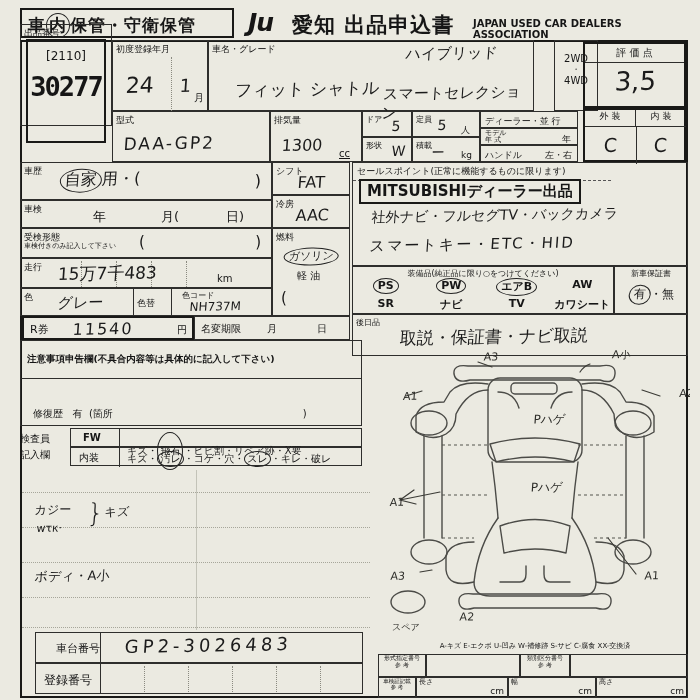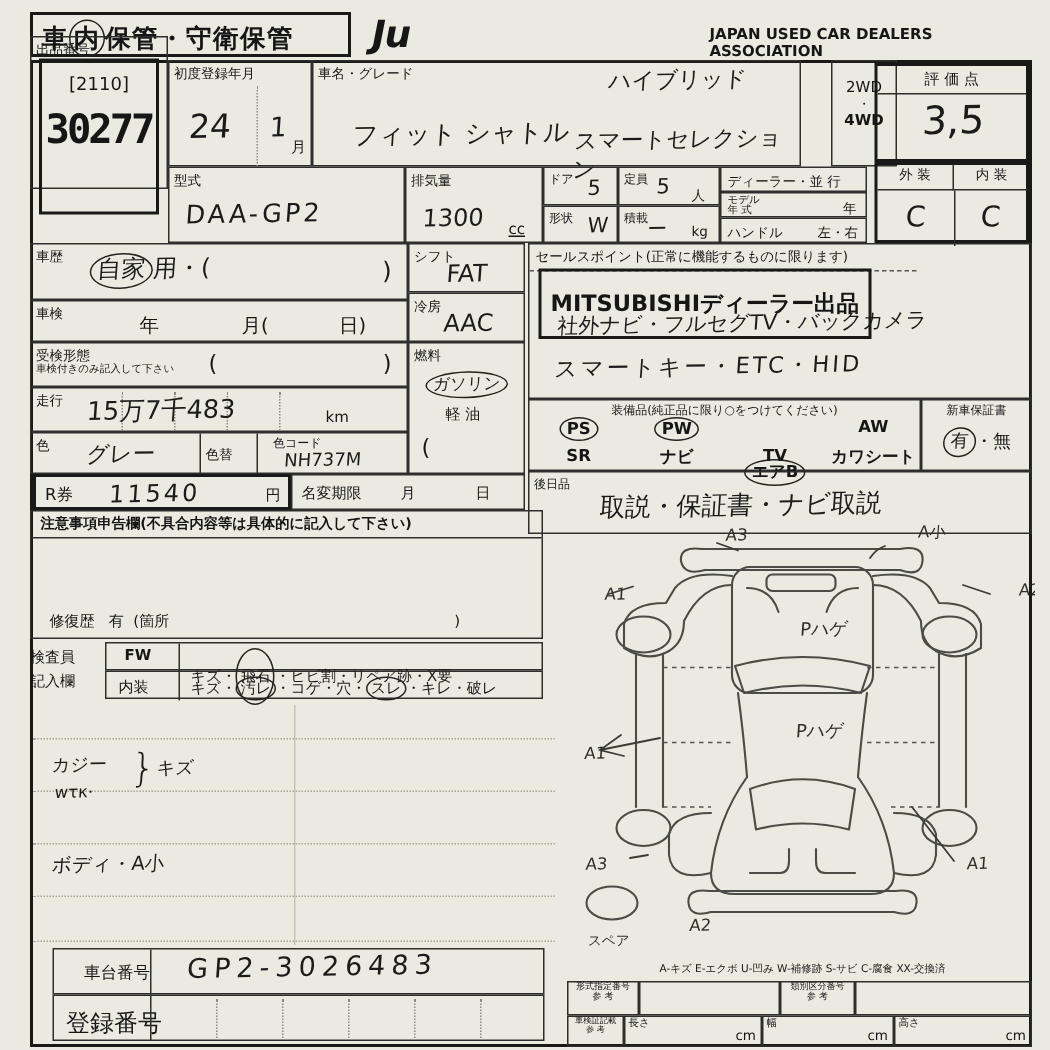--- a/index.html
+++ b/index.html
@@ -18,20 +18,21 @@
 </style>
 </head>
 <body>
 
 <div id="sheet">
 
   <div class="abs b2" style="left:20px;top:8px;width:214px;height:30px;font-size:17px;font-weight:bold;letter-spacing:1px;padding:3px 6px;">
     <span>車</span><span class="circ" style="padding:0 2px;">内</span><span>保管・守衛保管</span>
   </div>
   <div class="abs" style="left:248px;top:8px;font-size:25px;font-weight:bold;font-style:italic;letter-spacing:-1px;">Ju</div>
+  <div class="abs" style="left:292px;top:11px;font-size:21px;font-weight:bold;letter-spacing:1px;">愛知 出品申込書</div>
   <div class="abs" style="left:473px;top:18px;width:216px;font-size:10px;font-weight:bold;">JAPAN USED CAR DEALERS ASSOCIATION</div>
 
   <div class="abs b2" style="left:20px;top:40px;width:668px;height:658px;"></div>
 
   <div class="abs b" style="left:20px;top:24px;width:92px;height:102px;">
     <div class="cell-label">出品番号</div>
     <div class="abs b2" style="left:5px;top:14px;width:80px;height:104px;">
       <div style="text-align:center;font-size:12px;margin-top:8px;">[2110]</div>
       <div style="text-align:center;font-size:27px;font-weight:bold;font-family:'DejaVu Sans Mono',monospace;letter-spacing:-2px;margin-top:8px;">30277</div>
     </div>
@@ -45,21 +46,21 @@
   </div>
   <div class="abs b" style="left:208px;top:40px;width:326px;height:71px;">
     <div class="cell-label">車名・グレード</div>
     <div class="abs hw" style="left:196px;top:4px;font-size:15px;">ハイブリッド</div>
     <div class="abs hw" style="left:25px;top:38px;font-size:17px;">フィット シャトル</div>
     <div class="abs hw" style="left:172px;top:44px;font-size:15px;">スマートセレクション</div>
   </div>
   <div class="abs b" style="left:534px;top:40px;width:44px;height:71px;text-align:center;margin-left:20px;">
     <div style="font-size:10px;margin-top:12px;">2WD</div>
     <div style="font-size:8px;">・</div>
-    <div style="font-size:10px;font-weight:bold;">4WD</div>
+    <div style="font-size:10px;">4WD</div>
   </div>
   <div class="abs b2" style="left:583px;top:42px;width:103px;height:66px;">
     <div style="text-align:center;font-size:10px;border-bottom:1px solid #2e2e2c;padding:2px 0;">評 価 点</div>
     <div class="hw" style="text-align:center;font-size:26px;margin-top:4px;">3,5</div>
   </div>
   <div class="abs b2" style="left:583px;top:108px;width:103px;height:54px;">
     <div class="abs" style="left:0;top:0;width:51px;height:17px;border-right:1px solid #2e2e2c;border-bottom:1px solid #2e2e2c;text-align:center;font-size:9px;">外 装</div>
     <div class="abs" style="left:51px;top:0;width:50px;height:17px;border-bottom:1px solid #2e2e2c;text-align:center;font-size:9px;">内 装</div>
     <div class="abs hw" style="left:18px;top:24px;font-size:19px;">C</div>
     <div class="abs hw" style="left:68px;top:24px;font-size:19px;">C</div>
@@ -162,30 +163,30 @@
   </div>
   <div class="abs b" style="left:272px;top:228px;width:78px;height:88px;">
     <div class="cell-label">燃料</div>
     <div class="abs" style="left:10px;top:16px;"><span class="circ hw" style="font-size:11px;">ガソリン</span></div>
     <div class="abs" style="left:24px;top:40px;font-size:10px;">軽 油</div>
     <div class="abs" style="left:8px;top:60px;font-size:15px;">(</div>
   </div>
 
   <div class="abs b" style="left:352px;top:162px;width:336px;height:104px;">
     <div style="font-size:9px;border-bottom:1px dashed #555;padding:2px 4px;width:250px;">セールスポイント(正常に機能するものに限ります)</div>
-    <div class="abs b2" style="left:6px;top:16px;padding:12px 6px;font-size:15px;font-weight:bold;">MITSUBISHIディーラー出品</div>
+    <div class="abs b2" style="left:6px;top:16px;padding:1px 6px;font-size:15px;font-weight:bold;">MITSUBISHIディーラー出品</div>
     <div class="abs hw" style="left:18px;top:46px;font-size:14px;white-space:nowrap;">社外ナビ・フルセグTV・バックカメラ</div>
     <div class="abs hw" style="left:16px;top:74px;font-size:15px;letter-spacing:2px;white-space:nowrap;">スマートキー・ETC・HID</div>
   </div>
   <div class="abs b" style="left:352px;top:266px;width:262px;height:48px;">
     <div style="font-size:8px;text-align:center;padding-top:1px;">装備品(純正品に限り○をつけてください)</div>
     <div class="abs" style="left:0;top:11px;width:262px;height:18px;display:flex;text-align:center;font-size:11px;font-weight:bold;">
       <div style="flex:1;"><span class="circ">PS</span></div>
       <div style="flex:1;"><span class="circ">PW</span></div>
-      <div style="flex:1;margin-top:28px;"><span class="circ">エアB</span></div>
+      <div style="flex:1;"><span class="circ">エアB</span></div>
       <div style="flex:1;"><span>AW</span></div>
     </div>
     <div class="abs" style="left:0;top:30px;width:262px;height:16px;display:flex;text-align:center;font-size:11px;font-weight:bold;">
       <div style="flex:1;">SR</div>
       <div style="flex:1;">ナビ</div>
       <div style="flex:1;">TV</div>
       <div style="flex:1;">カワシート</div>
     </div>
   </div>
   <div class="abs b" style="left:614px;top:266px;width:74px;height:48px;">
@@ -193,21 +194,21 @@
     <div style="text-align:center;font-size:12px;margin-top:6px;">
       <span class="circ hw">有</span><span>・</span><span>無</span>
     </div>
   </div>
   <div class="abs b" style="left:352px;top:314px;width:336px;height:42px;">
     <div class="cell-label" style="font-size:8px;">後日品</div>
     <div class="abs hw" style="left:46px;top:12px;font-size:17px;white-space:nowrap;">取説・保証書・ナビ取説</div>
   </div>
 
   <div class="abs b" style="left:20px;top:340px;width:342px;height:86px;">
-    <div style="font-size:9.5px;font-weight:bold;padding:2px 6px;border-bottom:1px solid #2e2e2c;">注意事項申告欄(不具合内容等は具体的に記入して下さい)</div>
+    <div style="font-size:9.5px;font-weight:bold;padding:12px 6px;border-bottom:1px solid #2e2e2c;">注意事項申告欄(不具合内容等は具体的に記入して下さい)</div>
     <div class="abs" style="left:12px;bottom:4px;font-size:10px;">
       <span>修復歴</span>&nbsp;&nbsp;&nbsp;<span>有</span>&nbsp;&nbsp;<span>(箇所</span><span style="display:inline-block;width:190px;"></span><span>)</span>
     </div>
   </div>
 
   <div class="abs" style="left:20px;top:428px;width:342px;height:38px;">
     <div class="abs" style="left:0;top:0;width:50px;height:38px;font-size:10px;line-height:1.6;padding-top:3px;">
       <div>検査員</div>
       <div>記入欄</div>
     </div>
@@ -239,21 +240,21 @@
   <div class="abs hw" style="left:104px;top:504px;font-size:12px;">キズ</div>
   <div class="abs hw" style="left:34px;top:568px;font-size:13px;">ボディ・A小</div>
 
   <div class="abs" style="left:35px;top:632px;width:328px;height:60px;">
     <div class="abs b" style="left:0;top:0;width:328px;height:31px;">
       <span class="abs" style="left:20px;top:8px;font-size:11px;">車台番号</span>
       <span class="abs" style="left:64px;top:0;width:0;height:30px;border-left:1px solid #2e2e2c;"></span>
       <span class="abs hw" style="left:88px;top:3px;font-size:18px;letter-spacing:4px;white-space:nowrap;">GP2-3026483</span>
     </div>
     <div class="abs b" style="left:0;top:31px;width:328px;height:31px;">
-      <span class="abs" style="left:8px;top:8px;font-size:16px;font-family:Liberation Mono, monospace;">登録番号</span>
+      <span class="abs" style="left:8px;top:8px;font-size:12px;font-family:Liberation Mono, monospace;">登録番号</span>
       <span class="abs" style="left:64px;top:0;width:0;height:30px;border-left:1px solid #2e2e2c;"></span>
       <span class="abs vdot" style="left:108px;top:2px;height:26px;"></span>
       <span class="abs vdot" style="left:152px;top:2px;height:26px;"></span>
       <span class="abs vdot" style="left:196px;top:2px;height:26px;"></span>
       <span class="abs vdot" style="left:240px;top:2px;height:26px;"></span>
       <span class="abs vdot" style="left:284px;top:2px;height:26px;"></span>
     </div>
   </div>
 
   <svg class="abs" style="left:378px;top:350px;" width="312" height="290" viewBox="0 0 312 290">

